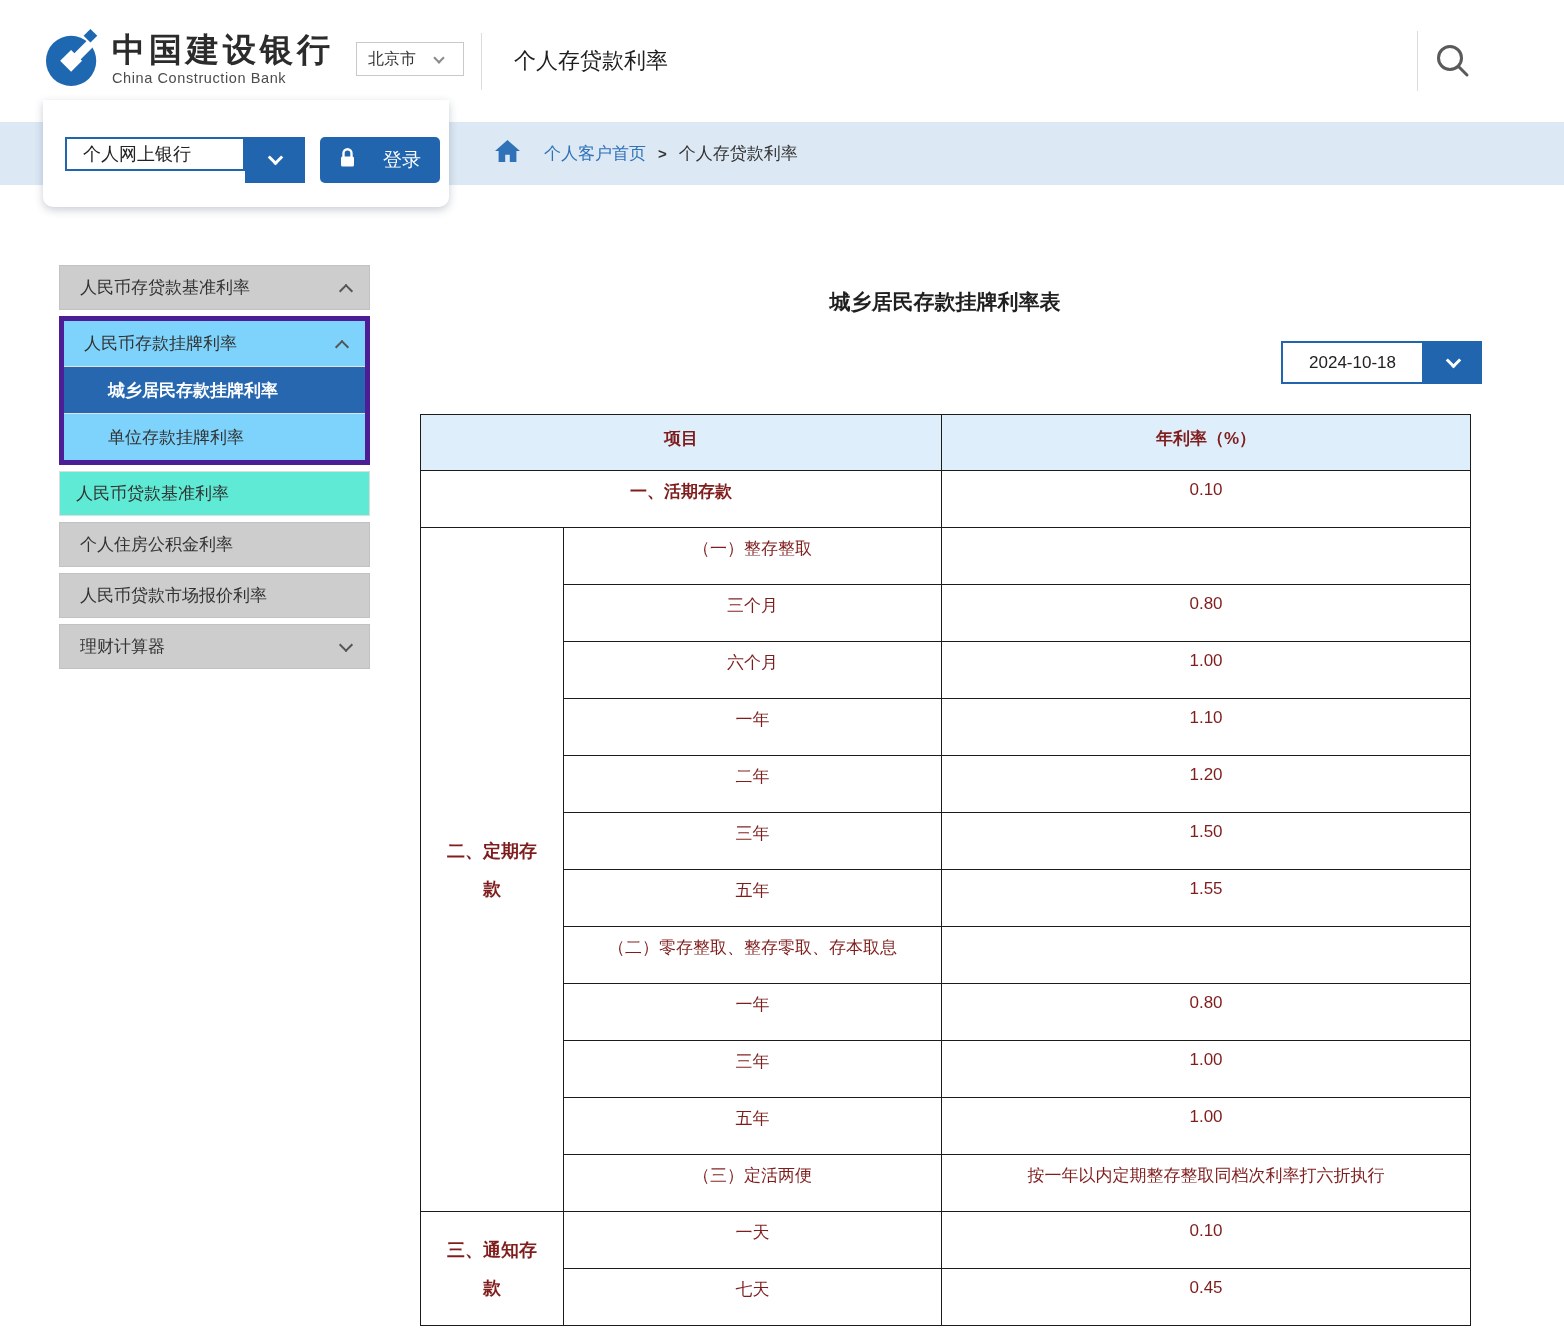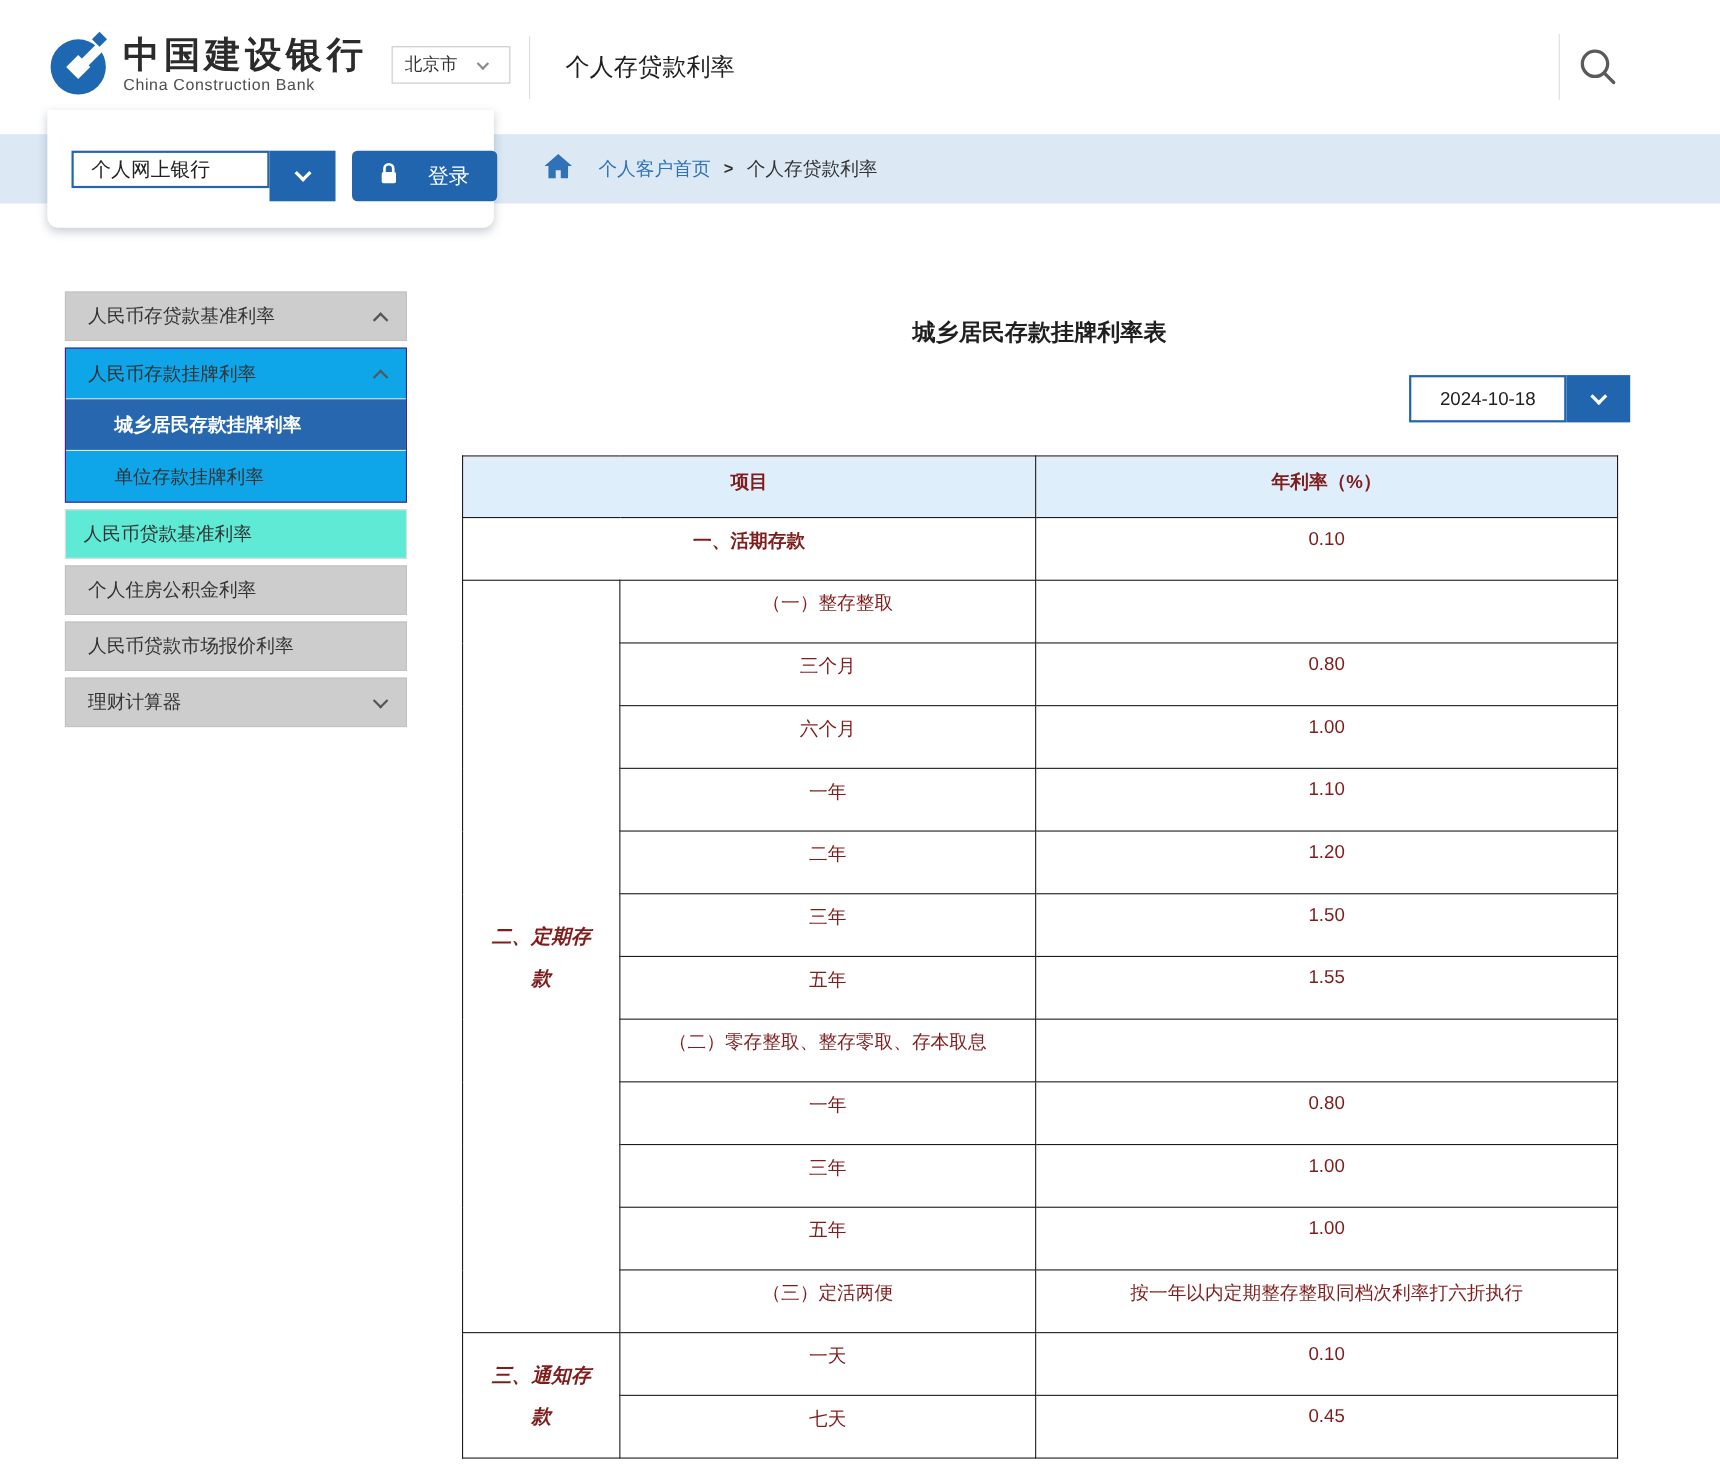--- a/index.html
+++ b/index.html
@@ -32,31 +32,31 @@
   .crumb-cur { color:#333; }
 
   
   .login-panel { position:absolute; left:43px; top:100px; width:406px; height:107px;
     background:#fff; border-radius:0 0 10px 10px; box-shadow:0 3px 9px rgba(40,60,90,.25); }
   .combo { position:absolute; left:22px; top:37px; height:46px; display:flex; }
   .combo-text { width:180px; height:34px; border:2px solid #2065ae; background:#fff;
     display:flex; align-items:center; padding-left:16px; font-size:18px; color:#222; }
   .combo-btn { width:60px; height:46px; background:#2065ae; color:#fff; border:none;
     display:flex; align-items:center; justify-content:center; cursor:pointer; }
-  .login-btn { position:absolute; left:277px; top:37px; width:132px; height:46px;
+  .login-btn { position:absolute; left:277px; top:37px; width:120px; height:46px;
     background:#2065ae; border:none; border-radius:5px; color:#fff; font-size:19px;
     display:flex; align-items:center; justify-content:center; gap:27px; cursor:pointer; }
 
   
   .sidebar { position:absolute; left:59px; top:265px; width:311px; }
   .side-item { height:45px; margin-bottom:6px; display:flex; align-items:center;
     padding:0 18px 0 20px; font-size:17px; color:#333; cursor:pointer; }
   .side-item.gray { background:#cdcdcd; border:1px solid #c2c2c2; }
   .side-item.light { background:#5eead4; border:1px solid #ddd;padding-left:16px; }
-  .side-group { margin-bottom:6px; background:#0ea5e9; border:1px solid #4c1d95; }
+  .side-group { margin-bottom:6px; background:#7dd3fc; border:5px solid #4c1d95; }
   .side-group .g-head { height:45px; display:flex; align-items:center;
     padding:0 18px 0 20px; font-size:17px; color:#333; cursor:pointer; }
   .side-group .g-sub { height:47px; display:flex; align-items:center;
     padding-left:44px; font-size:17px; color:#333; border-top:1px solid #e3e3e3; cursor:pointer; }
   .side-group .g-sub.selected { background:#2667b0; color:#fff; font-weight:700; }
   .chev { display:inline-block; width:10px; height:10px;
     border-left:2.5px solid #555; border-bottom:2.5px solid #555; transform:rotate(-45deg); }
   .chev.up { transform:rotate(135deg); margin-top:6px; }
   .chev.down { margin-top:-4px; }
   .chev.right-side { margin-left:auto; }
@@ -73,21 +73,21 @@
     display:flex; align-items:center; justify-content:center; cursor:pointer; }
 
   
   .rate-table { position:absolute; left:420px; top:414px; width:1050px;
     border-collapse:collapse; table-layout:fixed; }
   .rate-table td { border:1px solid #1c1c1c; text-align:center; vertical-align:top;
     padding-top:9px; height:57px; font-size:17px; color:#7f1d1d; overflow:hidden; }
   .rate-table tr.head td { background:#dfeefb; font-weight:700; height:56px; padding-top:12px; }
   .rate-table td.bold { font-weight:700; }
   .rate-table td.group-cell { vertical-align:middle; padding:0 20px; font-weight:700;
-    font-size:18px; line-height:38px;font-style:italic; }
+    font-size:18px; line-height:38px; }
 </style>
 </head>
 <body>
 
 <div class="stage">
 
   <div class="header">
     <div class="logo-wrap">
       <span>
         <svg width="58" height="62" viewBox="0 0 60 64">

